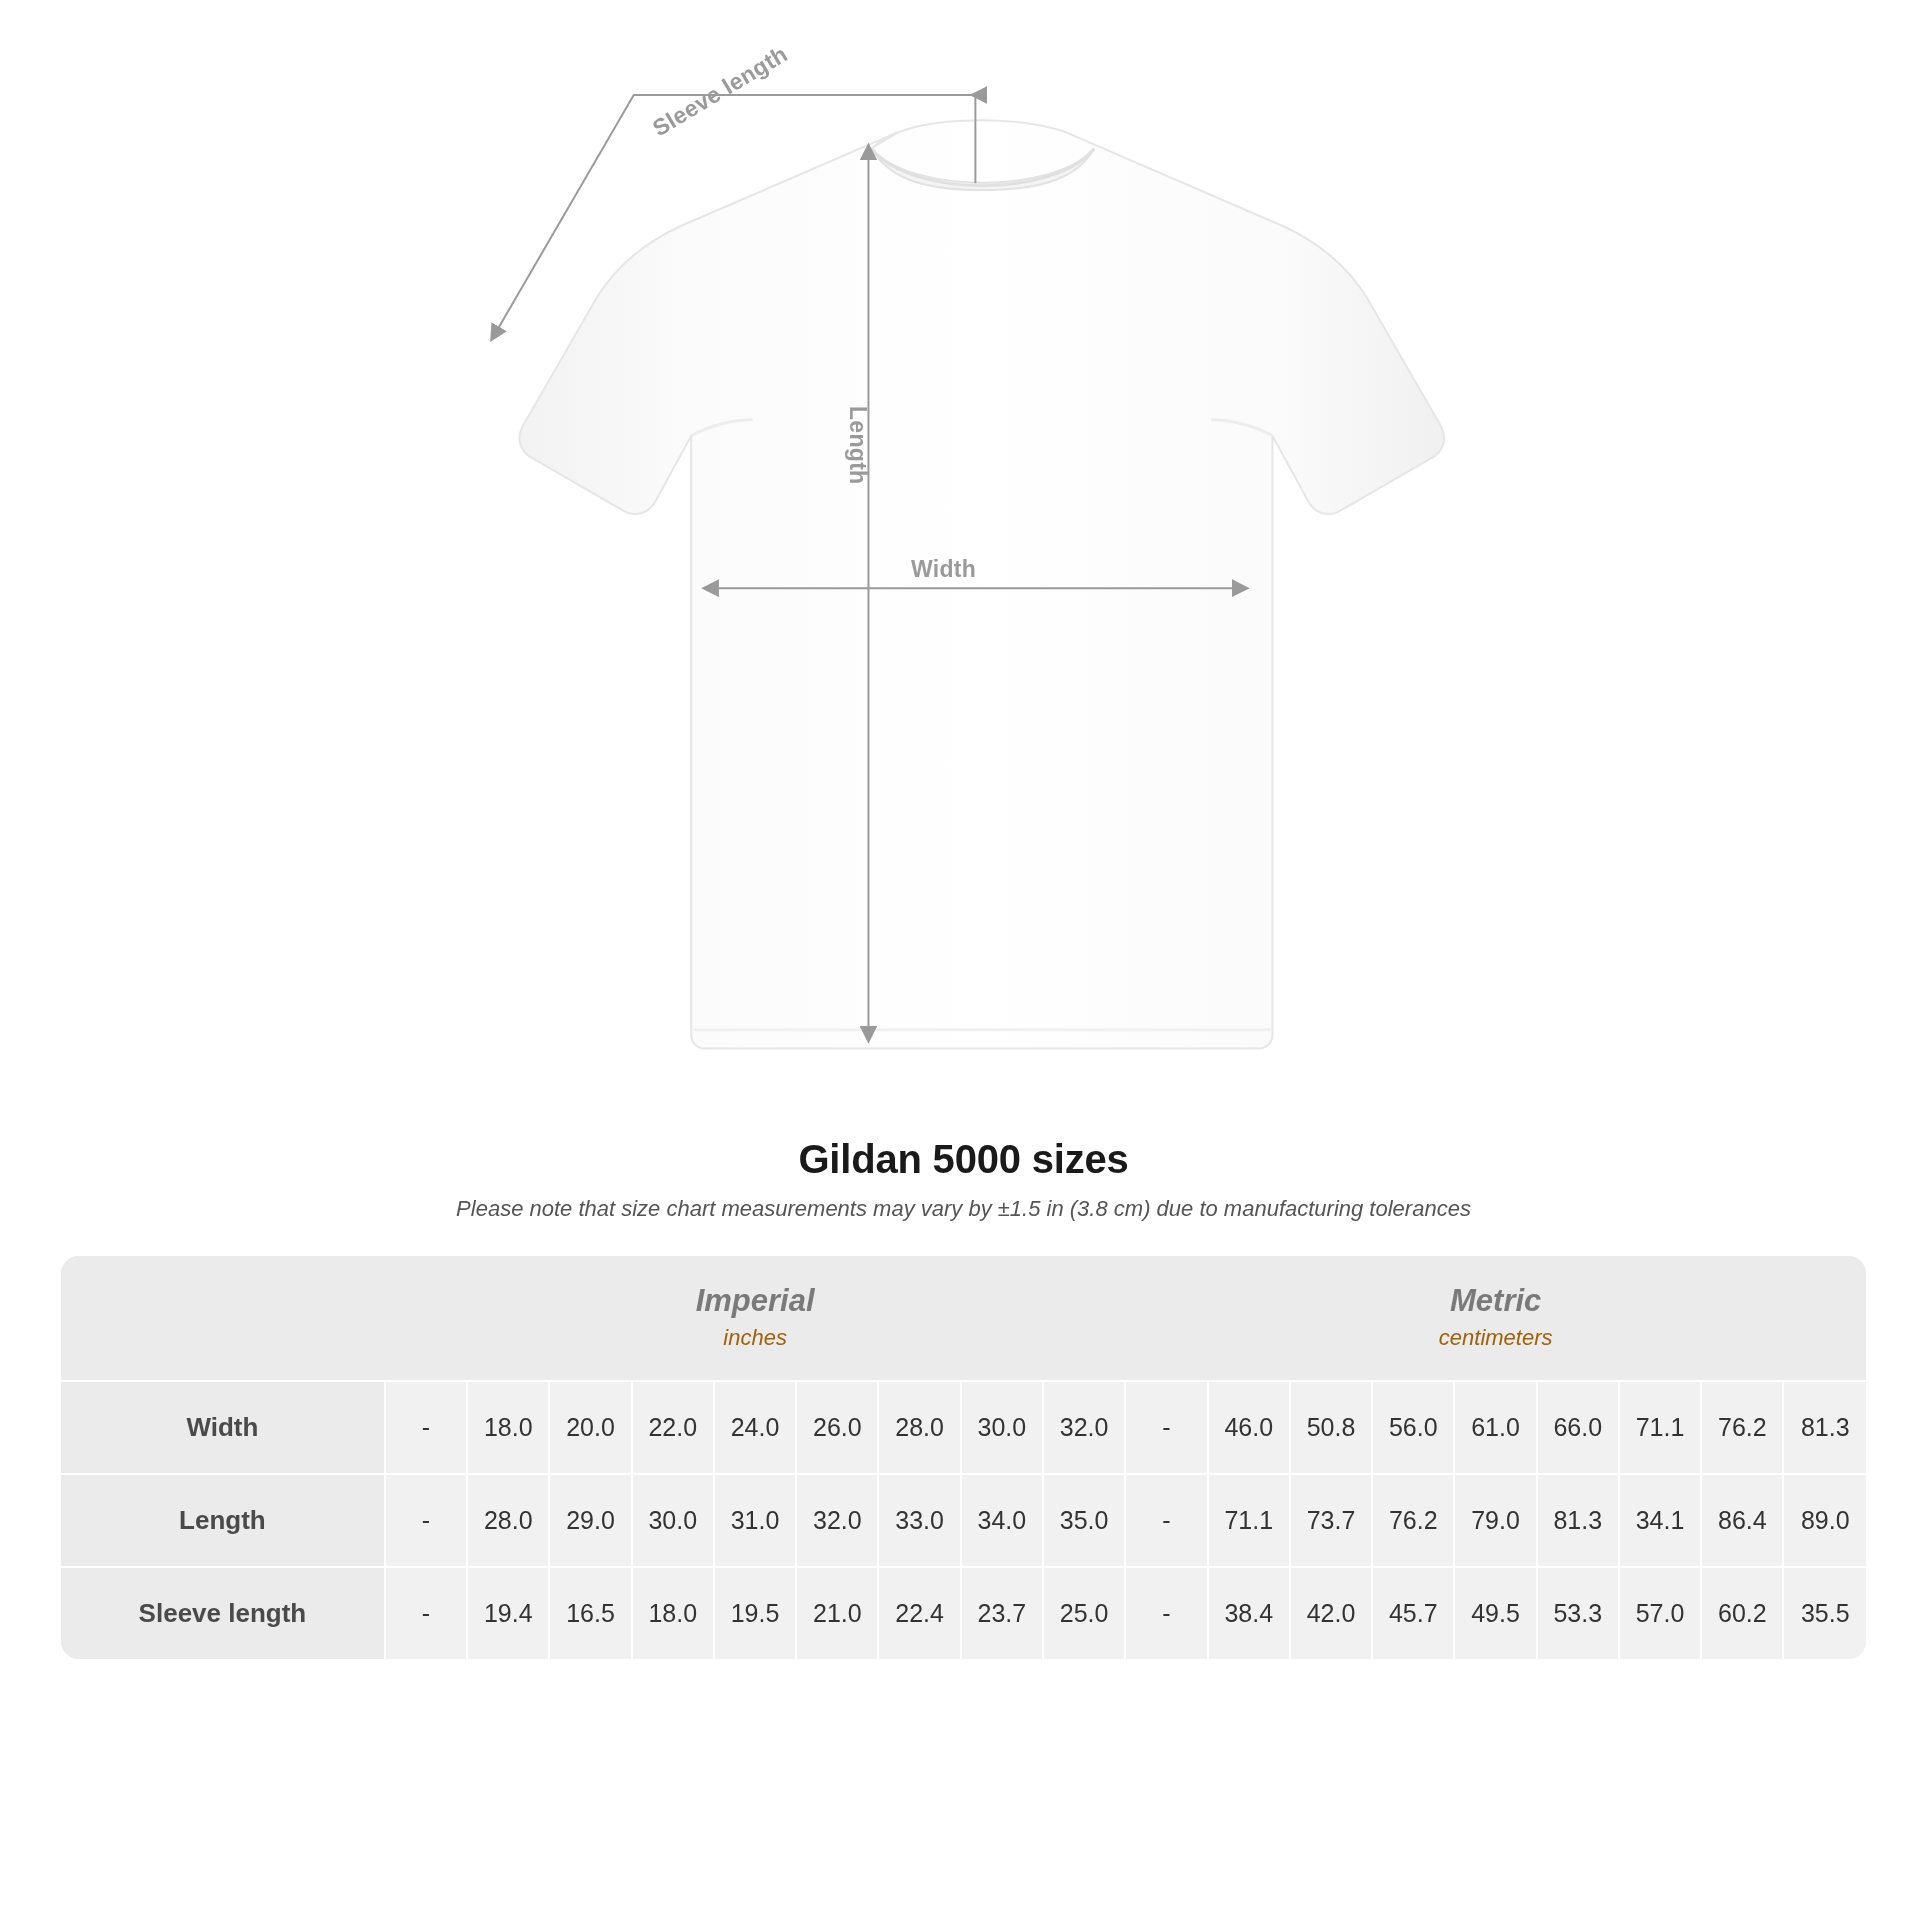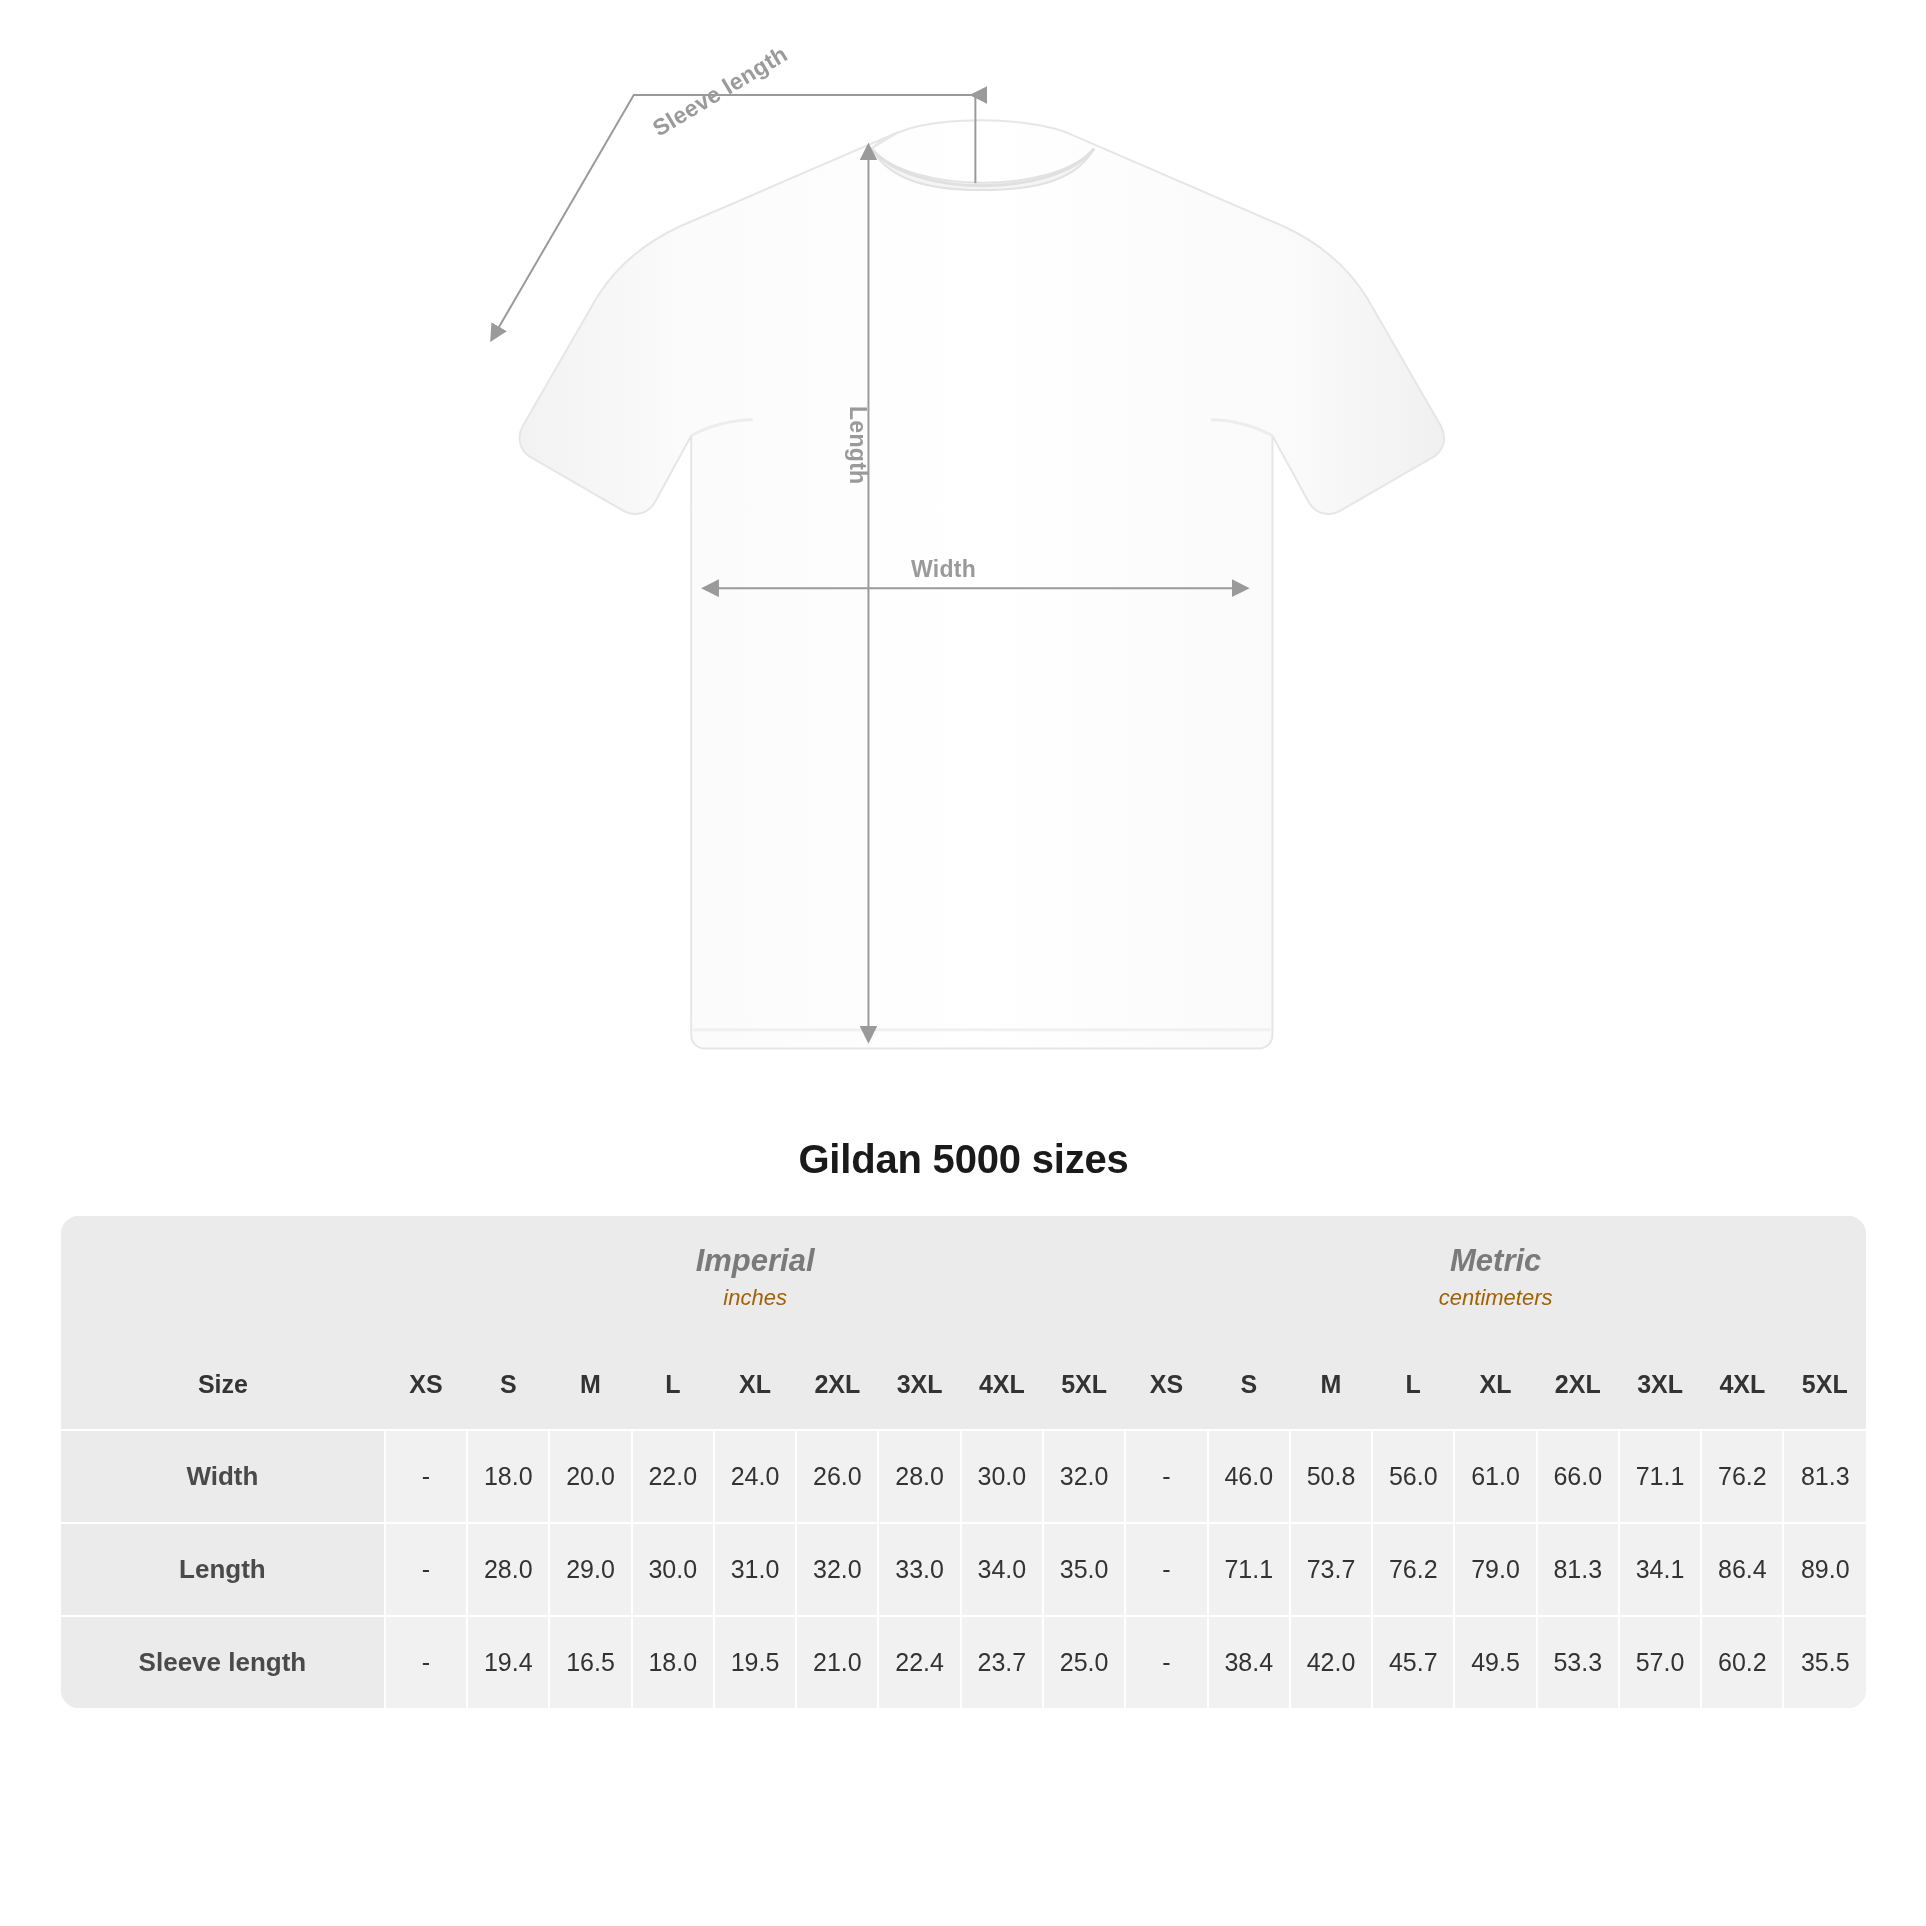--- a/index.html
+++ b/index.html
@@ -212,20 +212,21 @@
       <path d="M983,96 L640,96 L497,342" fill="none" stroke="#9a9a9a" stroke-width="2" marker-start="url(#arrowEnd)" marker-end="url(#arrowEnd)"></path>
     </svg>
 
     <div class="dim-label sleeve">Sleeve length</div>
     <div class="dim-label length">Length</div>
     <div class="dim-label width">Width</div>
   </div>
 
   <div class="title-block">
     <h1 class="chart-title">Gildan 5000 sizes</h1>
+    <p class="chart-note">Please note that size chart measurements may vary by ±1.5 in (3.8 cm) due to manufacturing tolerances</p>
   </div>
 
   <div class="table-wrap">
     <table class="size-table">
       <colgroup>
         <col style="width:248px">
         <col class="size-col">
           <col class="size-col">
           <col class="size-col">
           <col class="size-col">
@@ -250,41 +251,20 @@
           <td class="unit-header-cell" colspan="9">
             <div class="unit-name">Imperial</div>
             <div class="unit-sub">inches</div>
           </td>
           <td class="unit-header-cell" colspan="9">
             <div class="unit-name">Metric</div>
             <div class="unit-sub">centimeters</div>
           </td>
         </tr>
 
-        <tr class="header-row">
-          <th class="row-head first-col">Size</th>
-          <th class="col-head">XS</th>
-          <th class="col-head">S</th>
-          <th class="col-head">M</th>
-          <th class="col-head">L</th>
-          <th class="col-head">XL</th>
-          <th class="col-head">2XL</th>
-          <th class="col-head">3XL</th>
-          <th class="col-head">4XL</th>
-          <th class="col-head">5XL</th>
-          <th class="col-head">XS</th>
-          <th class="col-head">S</th>
-          <th class="col-head">M</th>
-          <th class="col-head">L</th>
-          <th class="col-head">XL</th>
-          <th class="col-head">2XL</th>
-          <th class="col-head">3XL</th>
-          <th class="col-head">4XL</th>
-          <th class="col-head">5XL</th>
-        </tr>
 
         <tr class="data-row">
           <td class="row-label">Width</td>
           <td>-</td>
           <td>18.0</td>
           <td>20.0</td>
           <td>22.0</td>
           <td>24.0</td>
           <td>26.0</td>
           <td>28.0</td>

